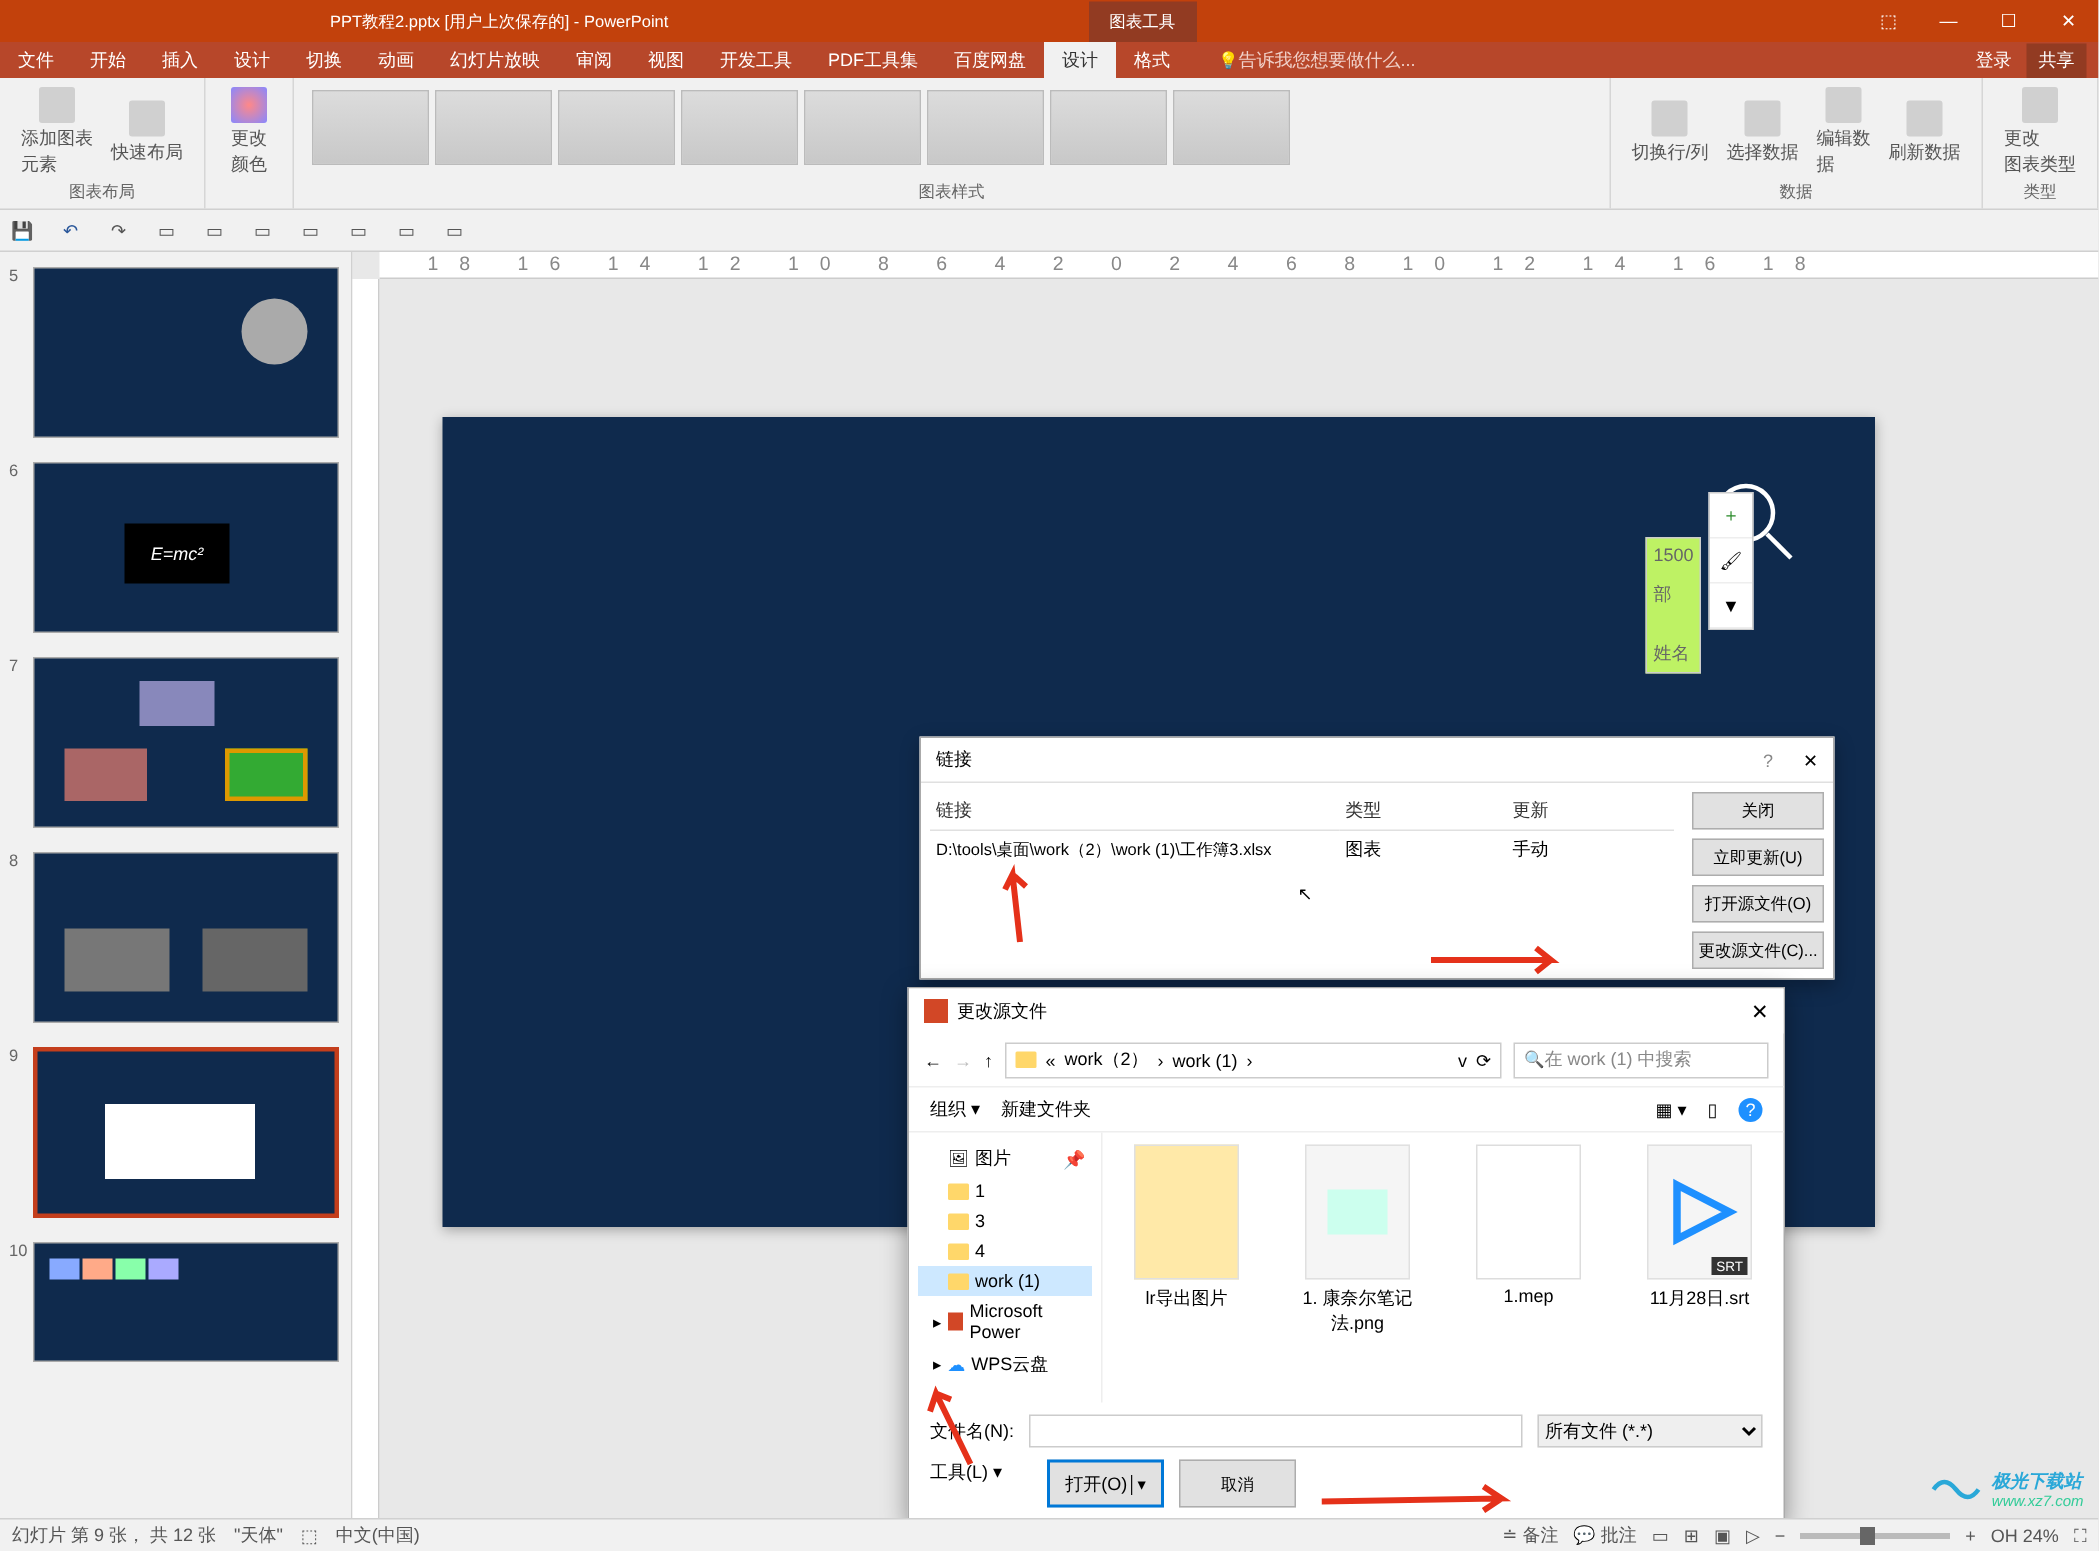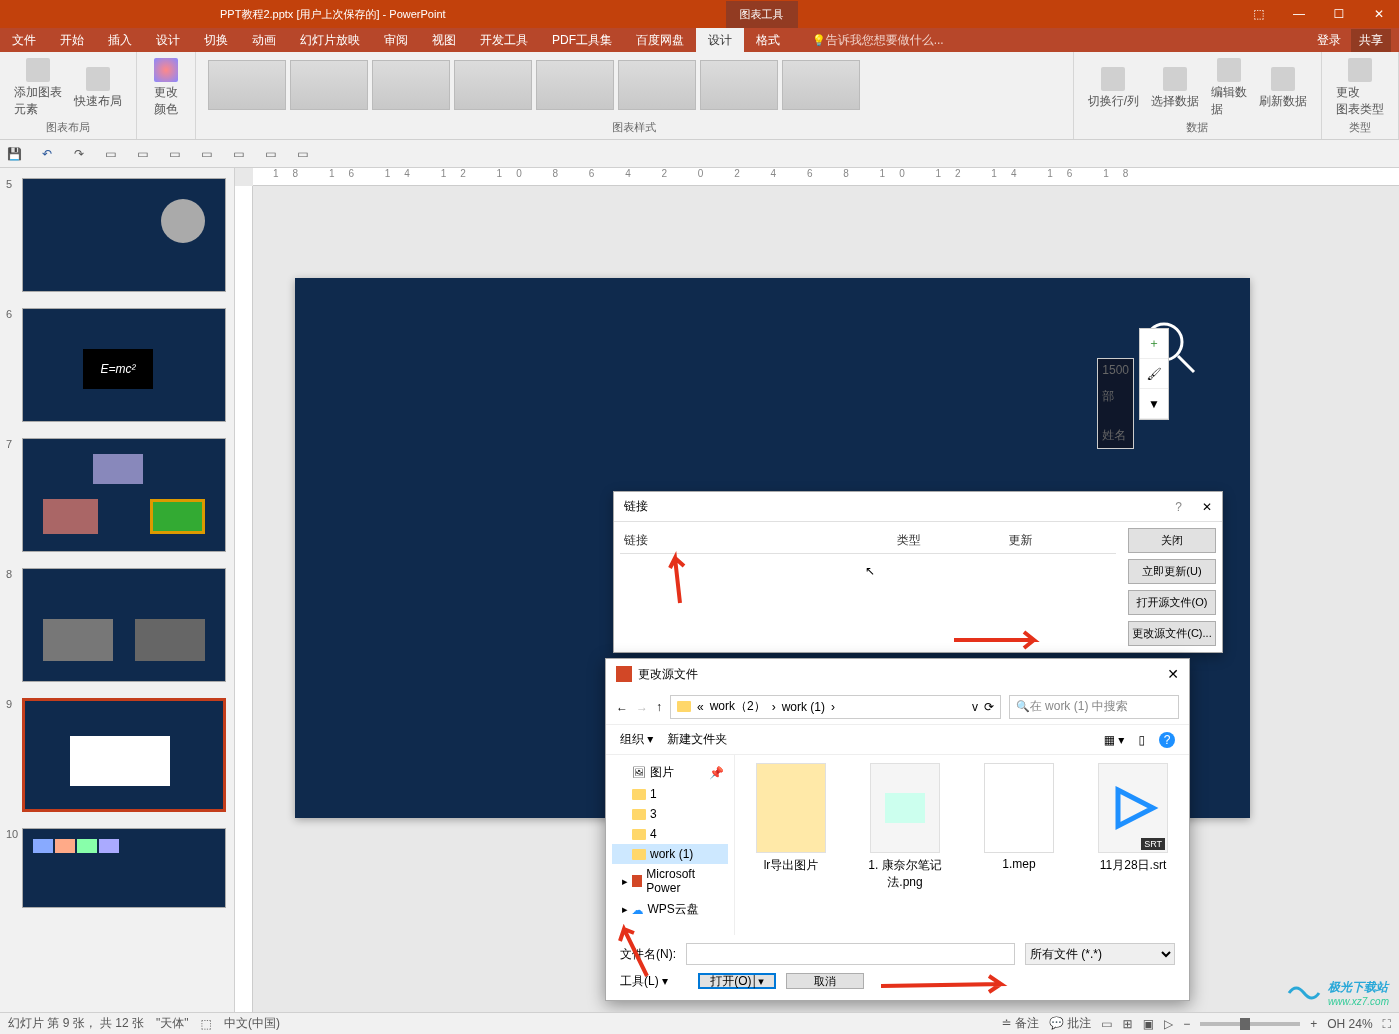--- a/index.html
+++ b/index.html
@@ -30,21 +30,21 @@
 .slide-thumb .tbox{background:#0f2a4d;border:1px solid #aaa;height:114px;position:relative;}
 .slide-thumb.current .tbox{border:3px solid #c43e1c;}
 .ruler-h{height:18px;background:#fff;border-bottom:1px solid #ccc;position:relative;}
 .ruler-v{width:18px;background:#fff;border-right:1px solid #ccc;float:left;height:100%;}
 .canvas-wrap{flex:1;background:#e8e8e8;position:relative;}
 .slide-canvas{position:absolute;left:60px;top:110px;width:955px;height:540px;background:#0f2a4d;box-shadow:0 2px 8px rgba(0,0,0,0.3);}
 .mag-icon{position:absolute;right:50px;top:40px;width:60px;height:60px;}
 .mag-icon svg{stroke:#fff;fill:none;stroke-width:3;}
 .side-tools{position:absolute;right:230px;top:160px;width:30px;background:#fff;border:1px solid #ccc;}
 .side-tools div{height:30px;display:flex;align-items:center;justify-content:center;border-bottom:1px solid #eee;}
-.chart-peek{position:absolute;right:265px;top:190px;background:#0f172a;border:1px solid #ccc;padding:4px;font-size:10px;color:#666;}
+.chart-peek{position:absolute;right:265px;top:190px;background:#bef264;border:1px solid #ccc;padding:4px;font-size:10px;color:#666;}
 .dialog1{position:absolute;left:378px;top:323px;width:610px;background:#fff;border:1px solid #aaa;box-shadow:0 4px 12px rgba(0,0,0,0.3);}
 .dialog1 .titlebar2{height:30px;display:flex;align-items:center;padding:0 10px;border-bottom:1px solid #e0e0e0;position:relative;}
 .dialog1 .titlebar2 .close{position:absolute;right:10px;}
 .dialog1 .content{display:flex;}
 .dialog1 .left{flex:1;padding:6px;}
 .dialog1 table{width:100%;border-collapse:collapse;}
 .dialog1 th{text-align:left;font-weight:normal;padding:4px;border-bottom:1px solid #e0e0e0;color:#333;}
 .dialog1 td{padding:4px;}
 .dialog1 .btns{width:100px;padding:6px;display:flex;flex-direction:column;gap:6px;}
 .dlg-btn{border:1px solid #adadad;background:#e1e1e1;padding:4px 0;text-align:center;font-size:11px;}
@@ -60,21 +60,21 @@
 .dialog2 .tree{width:130px;border-right:1px solid #eee;padding:6px;overflow:hidden;}
 .dialog2 .tree-item{padding:3px 4px 3px 20px;font-size:11px;display:flex;align-items:center;gap:4px;}
 .dialog2 .tree-item.sel{background:#cde8ff;}
 .dialog2 .files{flex:1;padding:8px;display:flex;gap:18px;}
 .dialog2 .file{width:96px;text-align:center;font-size:11px;}
 .dialog2 .file .ficon{width:70px;height:90px;margin:0 auto 4px;background:#f5f5f5;border:1px solid #e0e0e0;display:flex;align-items:center;justify-content:center;}
 .dialog2 .footer{padding:8px 14px;display:flex;align-items:center;gap:10px;}
 .dialog2 .footer input{flex:1;height:22px;border:1px solid #ccc;padding:0 4px;}
 .dialog2 .footer select{width:150px;height:22px;border:1px solid #ccc;}
 .dialog2 .actions{padding:0 14px 10px;display:flex;justify-content:flex-start;gap:10px;}
-.dialog2 .actions .obtn{width:78px;height:16px;border:1px solid #adadad;background:#e1e1e1;display:flex;align-items:center;justify-content:center;font-size:11px;}
+.dialog2 .actions .obtn{width:78px;height:32px;border:1px solid #adadad;background:#e1e1e1;display:flex;align-items:center;justify-content:center;font-size:11px;}
 .dialog2 .actions .obtn.primary{border:2px solid #0078d7;}
 .statusbar{position:absolute;bottom:0;left:0;right:0;height:22px;background:#f1f1f1;border-top:1px solid #d0d0d0;display:flex;align-items:center;padding:0 8px;font-size:11px;color:#555;}
 .statusbar .right{margin-left:auto;display:flex;align-items:center;gap:10px;}
 .zoom-slider{width:100px;height:4px;background:#bbb;position:relative;}
 .zoom-slider .knob{position:absolute;left:40%;top:-4px;width:10px;height:12px;background:#666;}
 .watermark{position:absolute;right:10px;bottom:26px;color:#2aa8d8;font-size:14px;font-style:italic;display:flex;align-items:center;gap:4px;}
 .folder-icon{width:14px;height:11px;background:#ffd76a;border-radius:1px;display:inline-block;}
 </style>
 </head>
 <body>
@@ -235,21 +235,21 @@
             <div style="width:20px;height:14px;background:#8af;"></div>
             <div style="width:20px;height:14px;background:#fa8;"></div>
             <div style="width:20px;height:14px;background:#8fa;"></div>
             <div style="width:20px;height:14px;background:#aaf;"></div>
           </div>
         </div>
       </div>
   </div>
 
   <div class="canvas-wrap">
-    <div class="ruler-h" style="position:absolute;left:18px;right:0;top:0;font-size:10px;color:#888;overflow:hidden;padding-left:20px;letter-spacing:14px;">18 16 14 12 10 8 6 4 2 0 2 4 6 8 10 12 14 16 18</div>
+    <div class="ruler-h" style="position:absolute;left:18px;right:0;top:0;font-size:13px;color:#888;overflow:hidden;padding-left:32px;letter-spacing:14px;">18 16 14 12 10 8 6 4 2 0 2 4 6 8 10 12 14 16 18</div>
     <div class="ruler-v" style="position:absolute;left:0;top:18px;bottom:0;"></div>
     <div class="slide-canvas">
       <div class="mag-icon">
         <svg viewBox="0 0 60 60">
             <circle cx="24" cy="24" r="18"></circle>
             <line x1="38" y1="38" x2="54" y2="54"></line>
           </svg>
       </div>
     </div>
 
@@ -271,20 +271,25 @@
         <span class="close">✕</span>
       </div>
       <div class="content">
         <div class="left">
           <table>
             <tbody>
                 <tr>
               <th style="width:55%;">链接</th>
               <th>类型</th>
               <th>更新</th>
+            </tr>
+            <tr>
+              <td style="font-size:11px;">D:\tools\桌面\work（2）\work (1)\工作簿3.xlsx</td>
+              <td>图表</td>
+              <td>手动</td>
             </tr>
           </tbody>
             </table>
           <div style="height:60px;position:relative;">
             <svg style="position:absolute;left:40px;top:-6px;" width="40" height="60">
                 <path d="M20 55 L15 10 L10 20 M15 10 L24 18" stroke="#e5311a" stroke-width="4" fill="none"></path>
               </svg>
             <span style="position:absolute;left:245px;top:10px;">↖</span>
           </div>
         </div>

